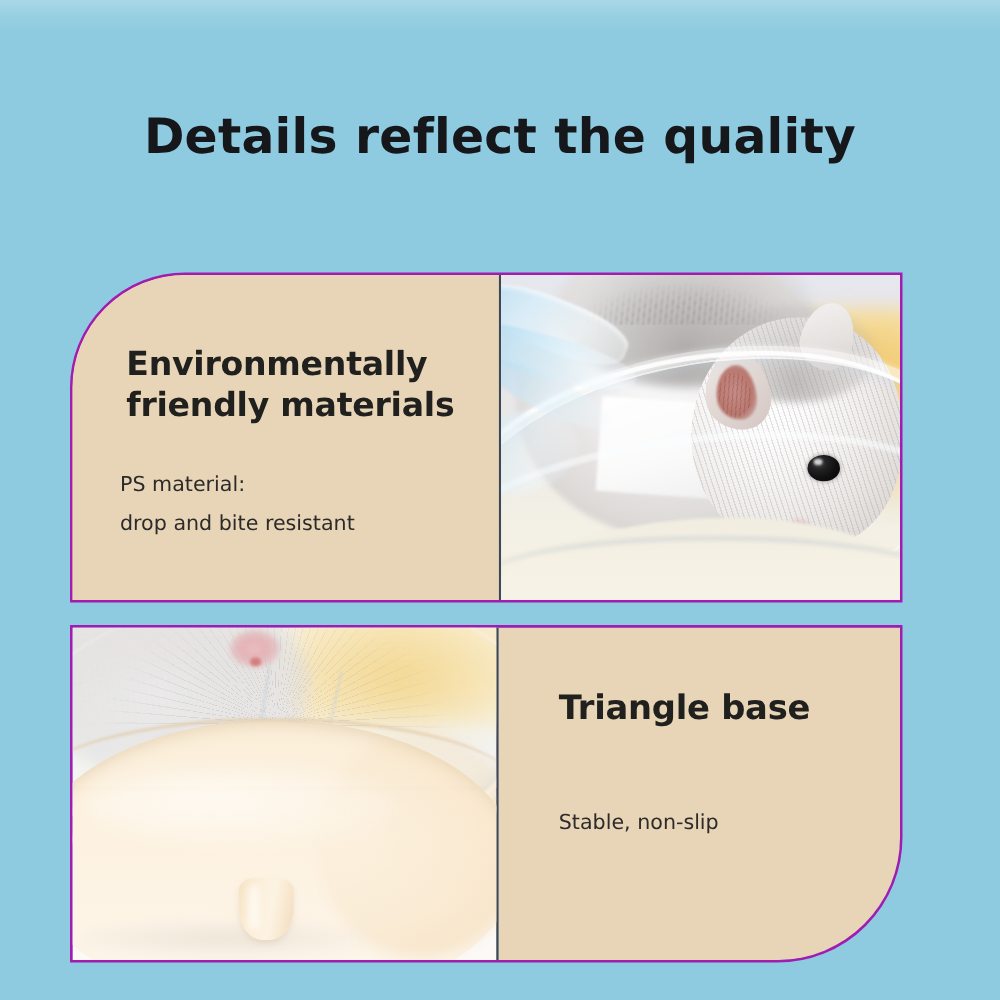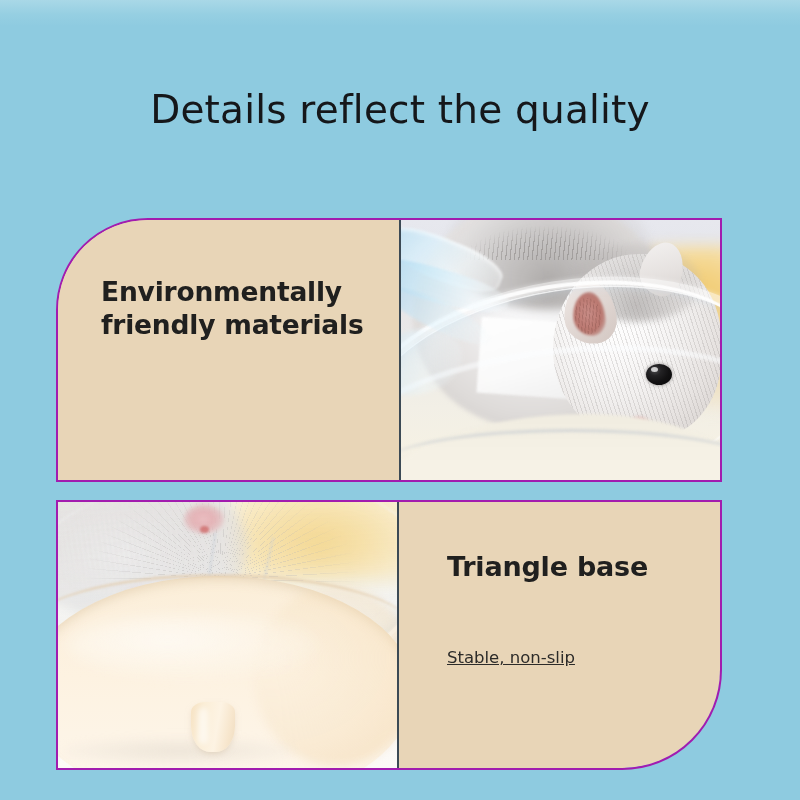--- a/index.html
+++ b/index.html
@@ -35,21 +35,21 @@
   .title {
     position: absolute;
     left: 0;
     top: 84px;
     width: 800px;
     text-align: center;
     font-size: 39px;
     line-height: 52px;
     letter-spacing: 0.2px;
     color: #15171a;
-    font-weight: 400;
+    font-weight: 700;
     font-family: "DejaVu Sans", sans-serif;
     white-space: nowrap;
   }
 
   
   .card {
     position: absolute;
     box-sizing: border-box;
     overflow: hidden;
     border: 2px solid #a21caf;
@@ -118,21 +118,21 @@
 
   .subtext {
     position: absolute;
     color: #2c2b29;
     font-size: 16.5px;
     line-height: 31px;
     font-family: "DejaVu Sans", sans-serif;
     font-weight: 400;
   }
   .s-env { left: 38px; top: 152px; width: 290px; }
-  .s-tri { left: 48px; top: 140px; width: 260px; text-decoration: underline; }
+  .s-tri { left: 48px; top: 140px; width: 260px; }
 
   
   
   
   .ph1-bg {
     position: absolute; inset: 0;
     background:
       linear-gradient(to bottom,
         #e7e8ee 0%, #e5e6ec 14%, #e6e5e9 30%, #eceae6 52%,
         #f2efe6 72%, #f5f1e4 88%, #f3eee1 100%);
@@ -612,20 +612,24 @@
 <div id="page">
 
   <div class="top-sheen"></div>
 
   <div class="title">Details reflect the quality</div>
 
   <div class="card card-top">
 
     <div class="half half-text t-left">
       <div class="headline h-env">Environmentally friendly materials</div>
+      <div class="subtext s-env">
+        <div>PS material:</div>
+        <div>drop and bite resistant</div>
+      </div>
     </div>
 
     <div class="half photo p-right">
       <div class="ph1-bg"></div>
       <div class="ph1-warm"></div>
       <div class="ph1-warm2"></div>
       <div class="ph1-body"></div>
       <div class="ph1-backfur"></div>
       <div class="ph1-fringe"></div>
       <div class="ph1-card"></div>

